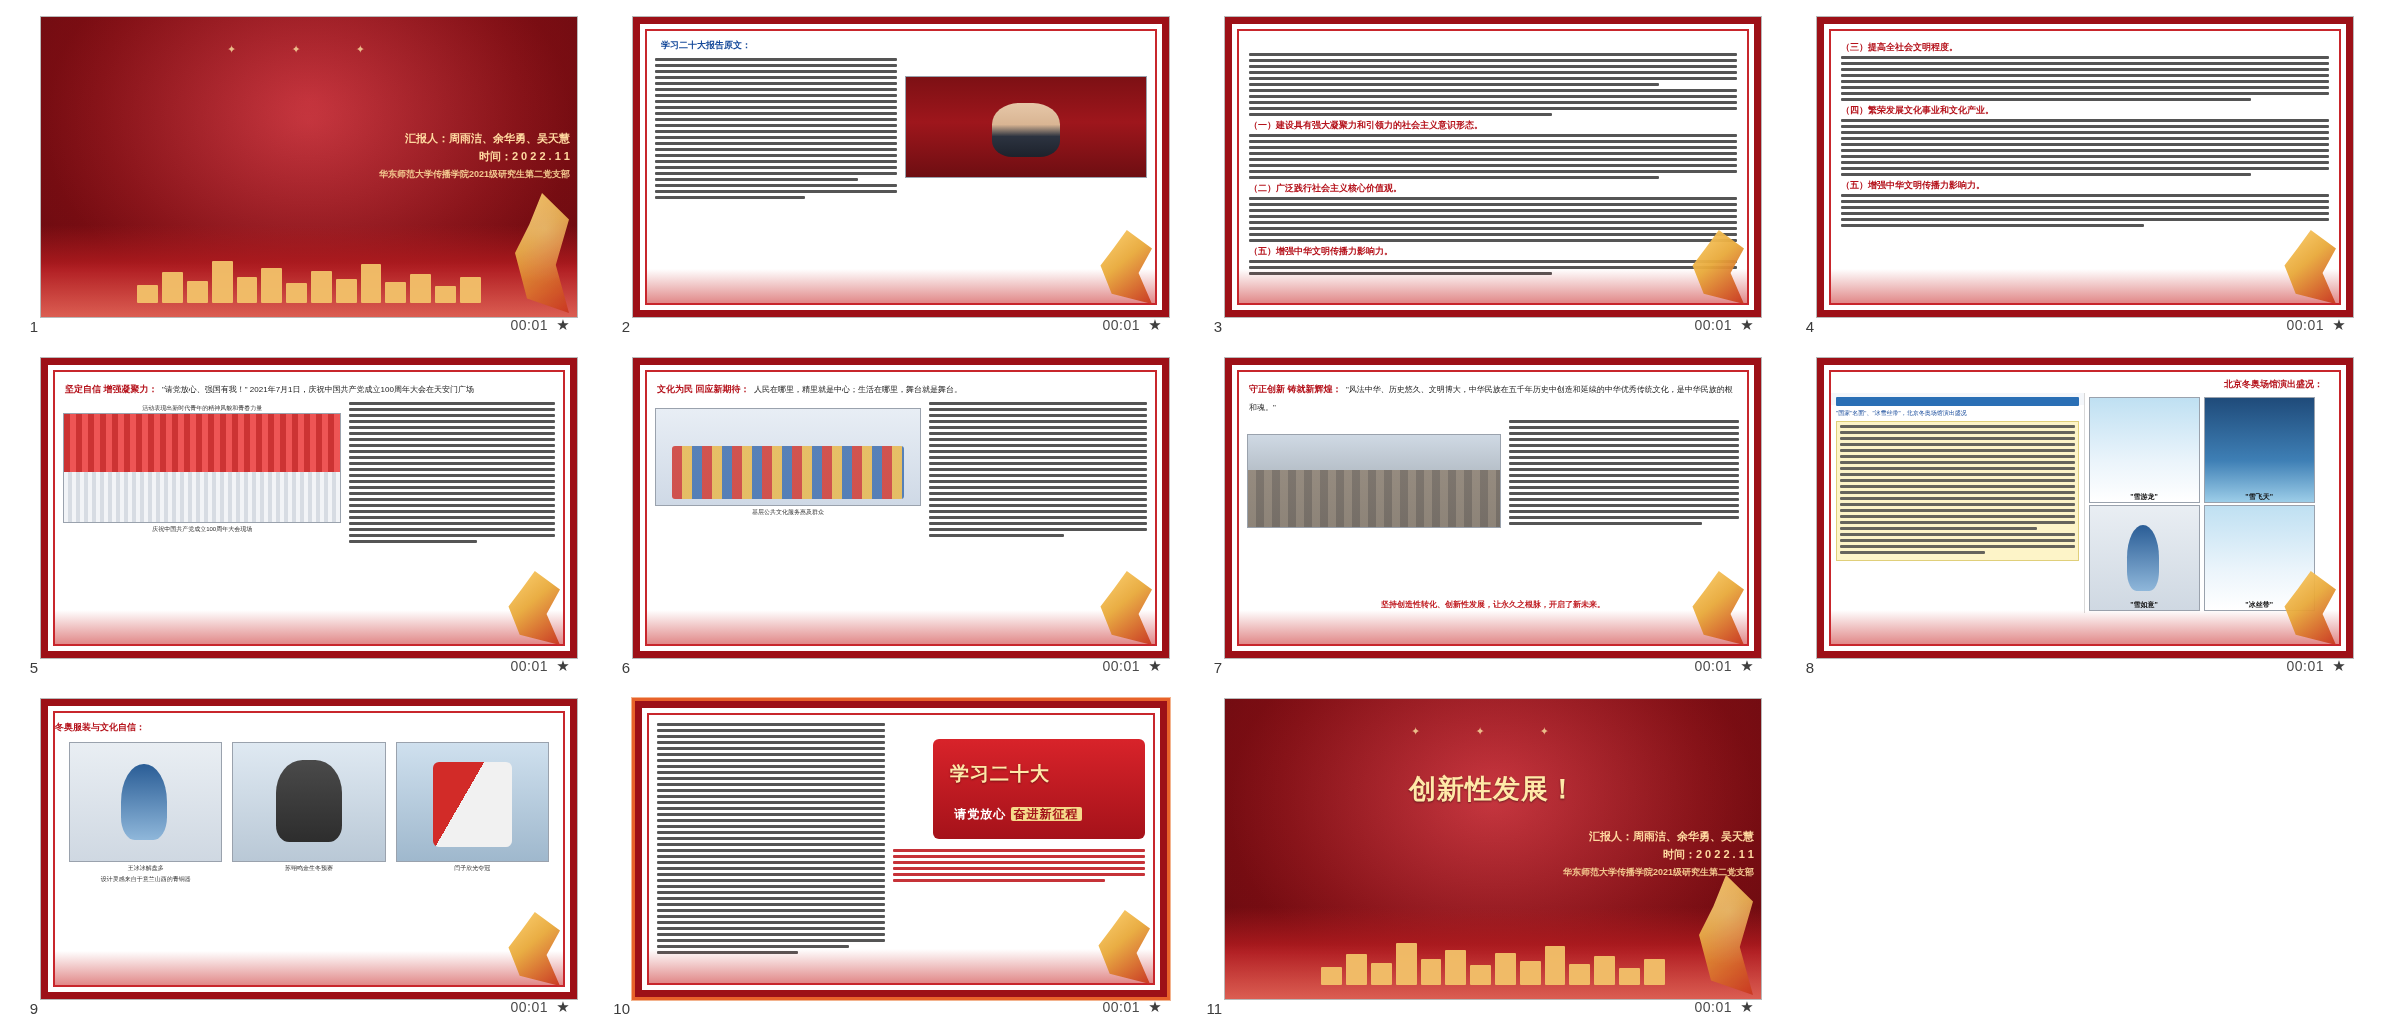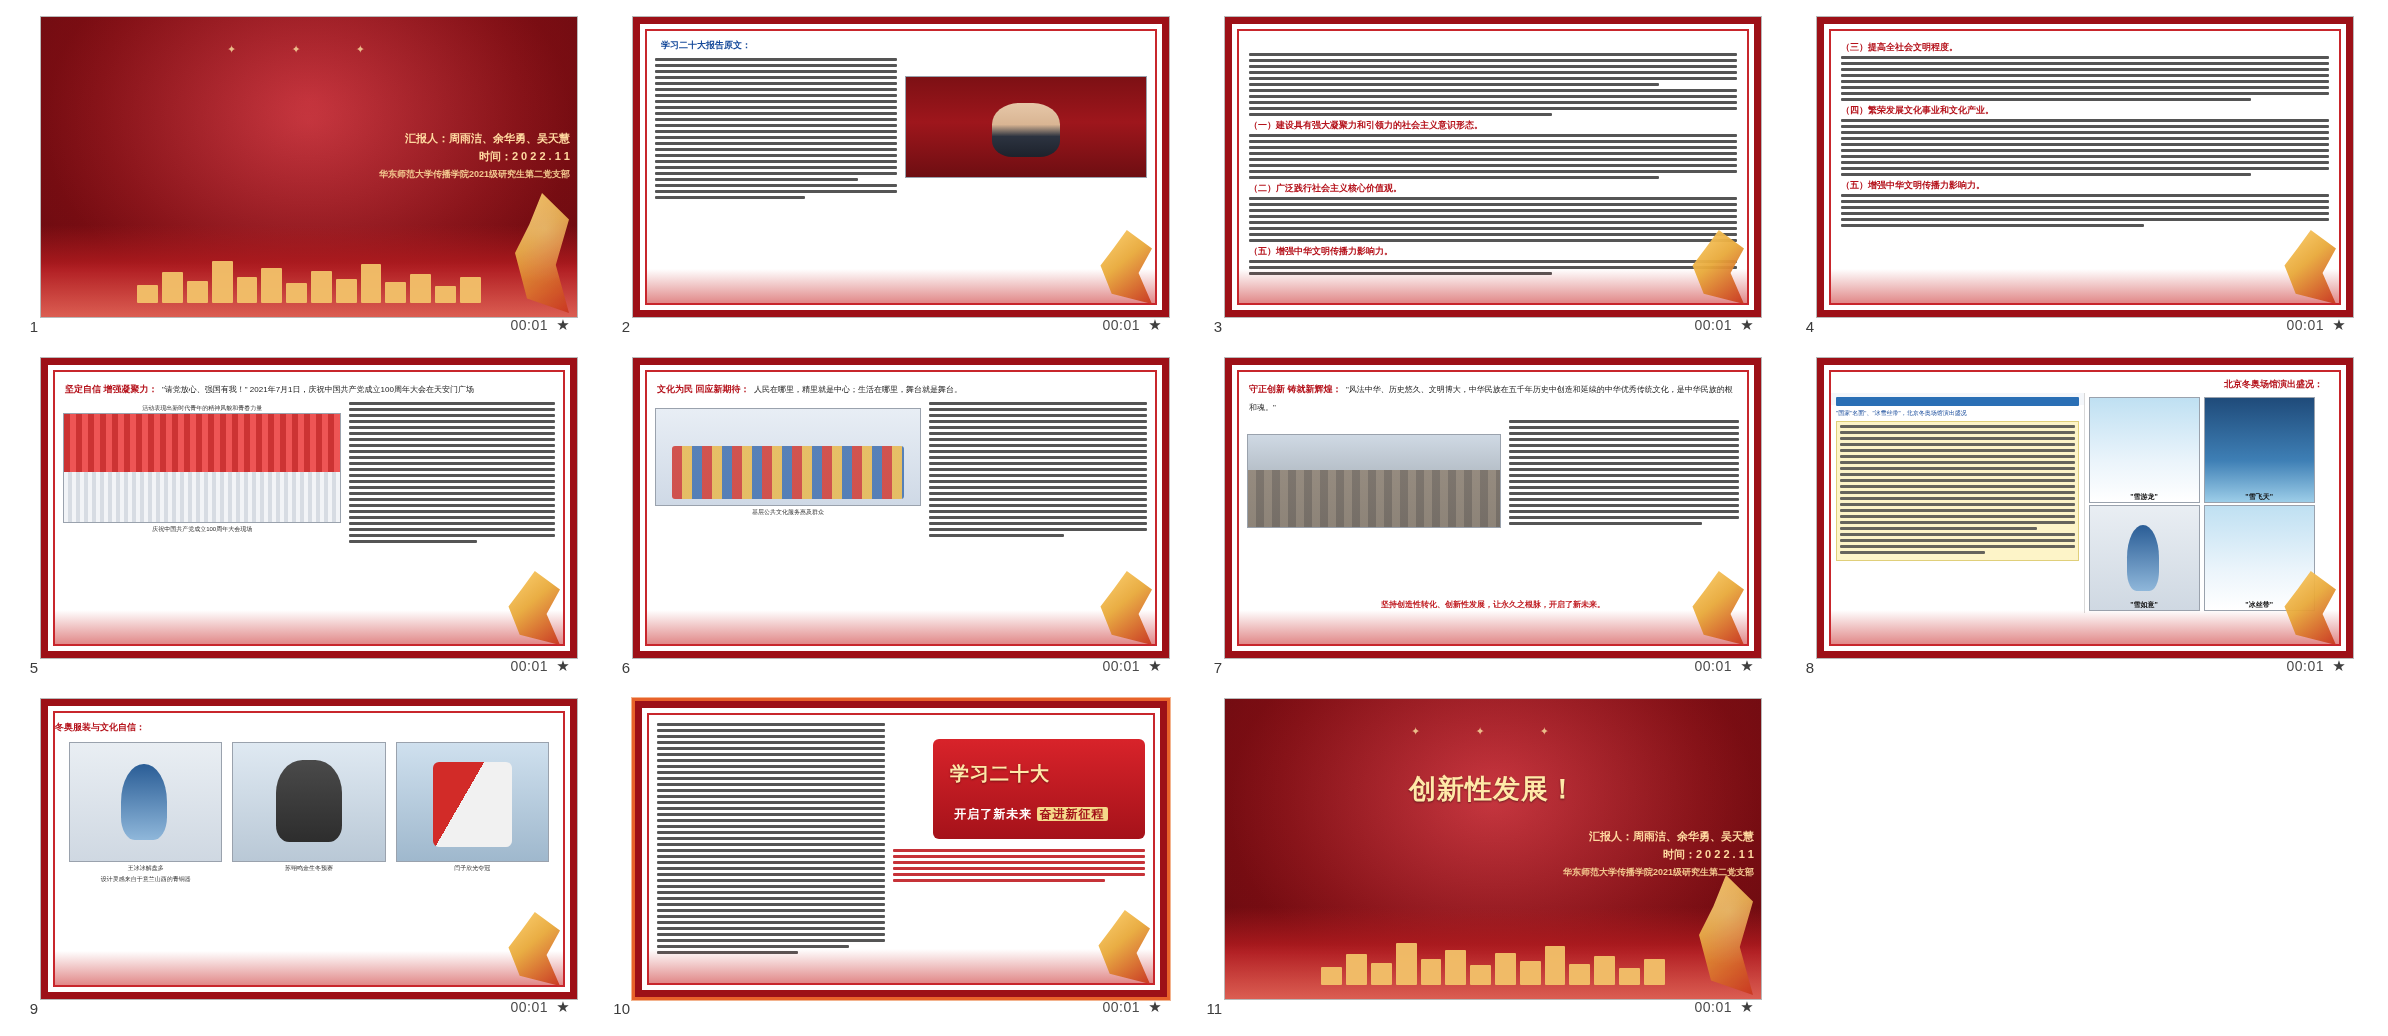--- a/index.html
+++ b/index.html
@@ -912,21 +912,21 @@
                   <div class="txt-line"></div>
                   <div class="txt-line"></div>
                 <div class="txt-line"></div>
                   <div class="txt-line med"></div>
                   <div class="txt-line short"></div>
               </div>
               <div style="flex:1.05">
                 <div class="red-banner" style="height:100px;margin-top:16px;">
                   <div class="bt1">学习二十大</div>
                   <div class="bt2">
-                    <span>开启了新未来</span>
+                    <span>请党放心</span>
                     <em>奋进新征程</em>
                   </div>
                 </div>
                 <div style="margin-top:10px;">
                   <div class="txt-line red"></div>
                     <div class="txt-line red"></div>
                     <div class="txt-line red"></div>
                   <div class="txt-line red"></div>
                     <div class="txt-line red"></div>
                     <div class="txt-line red med"></div>

